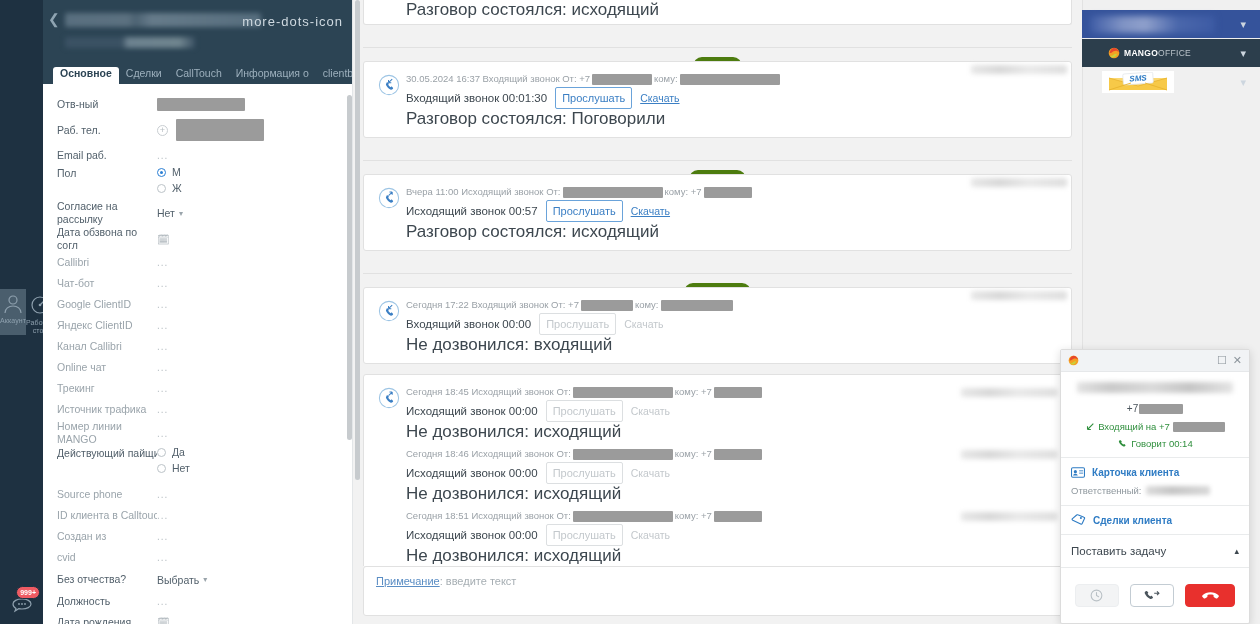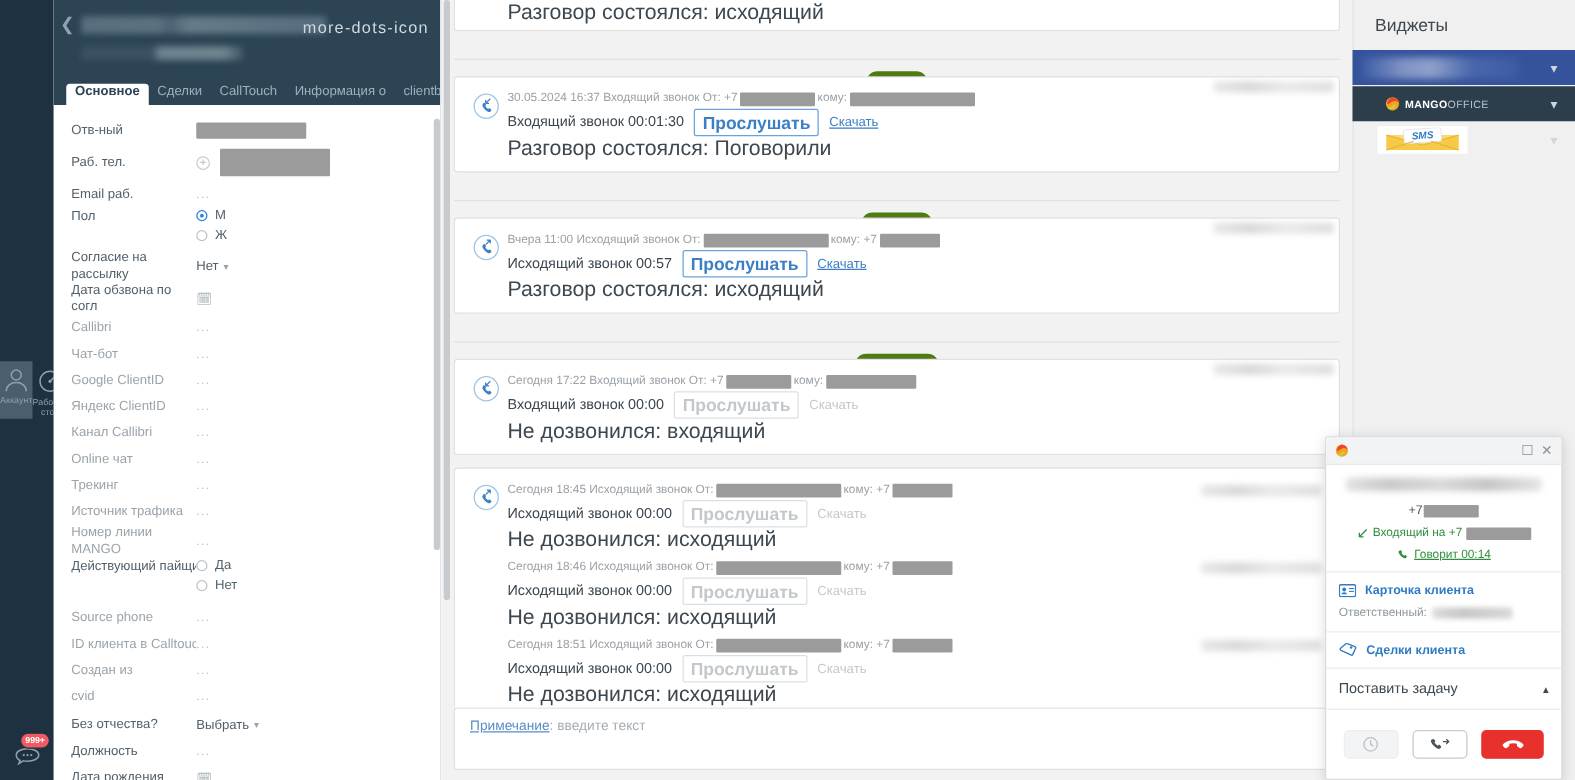--- a/index.html
+++ b/index.html
@@ -150,21 +150,21 @@
     font-size: 9.5px; color: #9aa1a7; line-height: 14px;
     display: flex; align-items: center; flex-wrap: nowrap;
   }
   .call-meta .mask { display:inline-block; height:11px; background:#9b9b9b; border-radius:1px; margin: 0 2px; }
   .call-line2 {
     font-size: 11.5px; color: #3d474f; line-height: 18px;
     display: flex; align-items: center; gap: 8px; margin-top: 1px;
   }
   .btn-listen {
     border: 1px solid #6aa3da; color: #3b7fc4; background: #fff;
-    font-size: 14px; padding: 1px 6px; border-radius: 2px; cursor: pointer; font-weight: bold;
+    font-size: 11px; padding: 1px 6px; border-radius: 2px; cursor: pointer;
   }
   .btn-listen.disabled { border-color: #dcdfe1; color: #c3c8cc; cursor: default; }
   .lnk-dl { color: #3b7fc4; font-size: 10.5px; text-decoration: underline; cursor: pointer; }
   .lnk-dl.disabled { color: #c3c8cc; text-decoration: none; cursor: default; }
   .call-line3 { font-size: 17px; color: #3d474f; line-height: 17px; margin-top: 1px; }
   .call-right-blur {
     position: absolute; right: 4px; top: 3px; width: 96px; height: 9px;
     background: linear-gradient(90deg,#e7e7e7,#d8d8d8 30%,#e9e9e9 60%,#dedede);
     filter: blur(2.4px); border-radius: 2px;
   }
@@ -244,21 +244,21 @@
   }
   .pp-phone { margin-top: 10px; font-size: 10px; color: #4a545c; display:flex; align-items:center; justify-content:center;}
   .pp-phone .mask { display:inline-block; width:44px; height:10px; background:#9b9b9b; border-radius:1px; margin-left:1px;}
   .pp-dir {
     margin-top: 7px; font-size: 9.5px; color: #2f8f3d;
     display: flex; align-items: center; justify-content: center; gap: 3px;
   }
   .pp-dir .mask { display:inline-block; width:52px; height:10px; background:#9b9b9b; border-radius:1px;}
   .pp-talk {
     margin-top: 6px; font-size: 9.5px; color: #2f8f3d;
-    display: flex; align-items: flex-start; justify-content: center; gap: 4px; text-decoration: underline;
+    display: flex; align-items: flex-start; justify-content: center; gap: 4px;
   }
   .popup-sec {
     border-top: 1px solid #e9ebec; padding: 9px 10px;
   }
   .pp-link {
     display: flex; align-items: center; gap: 7px;
     font-size: 10px; color: #2f7cc4; cursor: pointer; font-weight: bold;
   }
   .pp-resp { margin-top: 7px; font-size: 9.5px; color: #8e979d; display:flex; align-items:center; }
   .pp-resp .blur {
@@ -745,21 +745,20 @@
       </div>
     </div>
 
     <div class="note-box">
       <span class="note-label">Примечание</span><span class="note-ph">: </span><span class="note-ph">введите текст</span>
     </div>
   </div>
 
   <div class="widgets">
     <div class="widgets-divider"></div>
-    <div class="widgets-title">Виджеты</div>
 
     <div class="widget-row wr-blue">
       <div class="wblur"></div>
       <span class="chev">▾</span>
     </div>
 
     <div class="widget-row wr-dark">
       <div class="mango-wrap">
         <svg width="12" height="12" viewBox="0 0 12 12">
           <circle cx="6" cy="6" r="5.3" fill="#f4a023"></circle>

